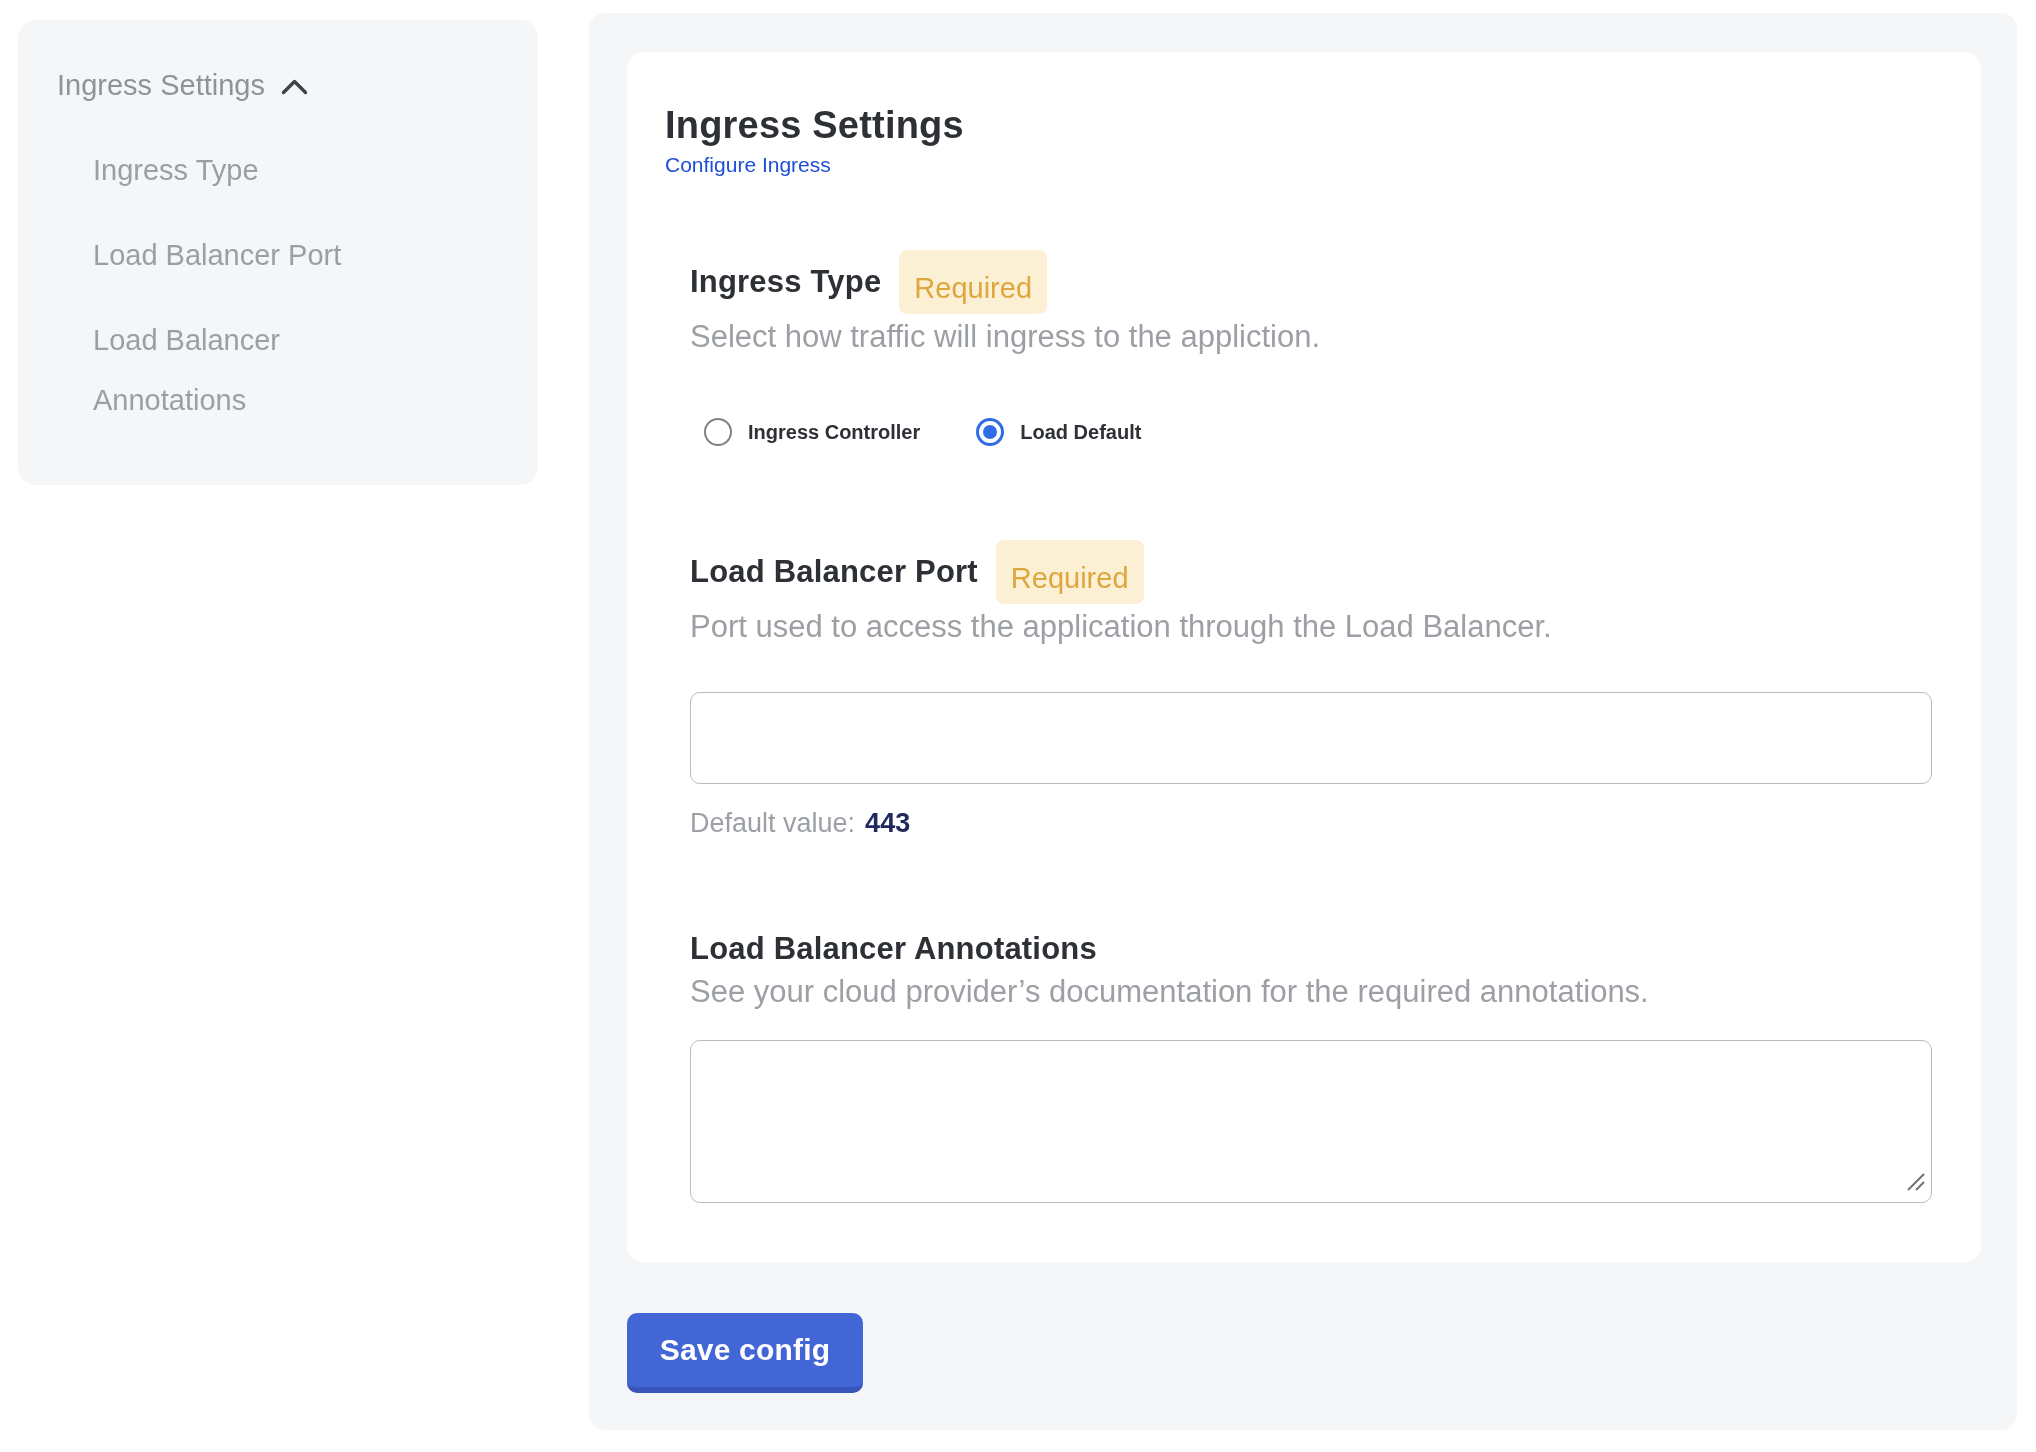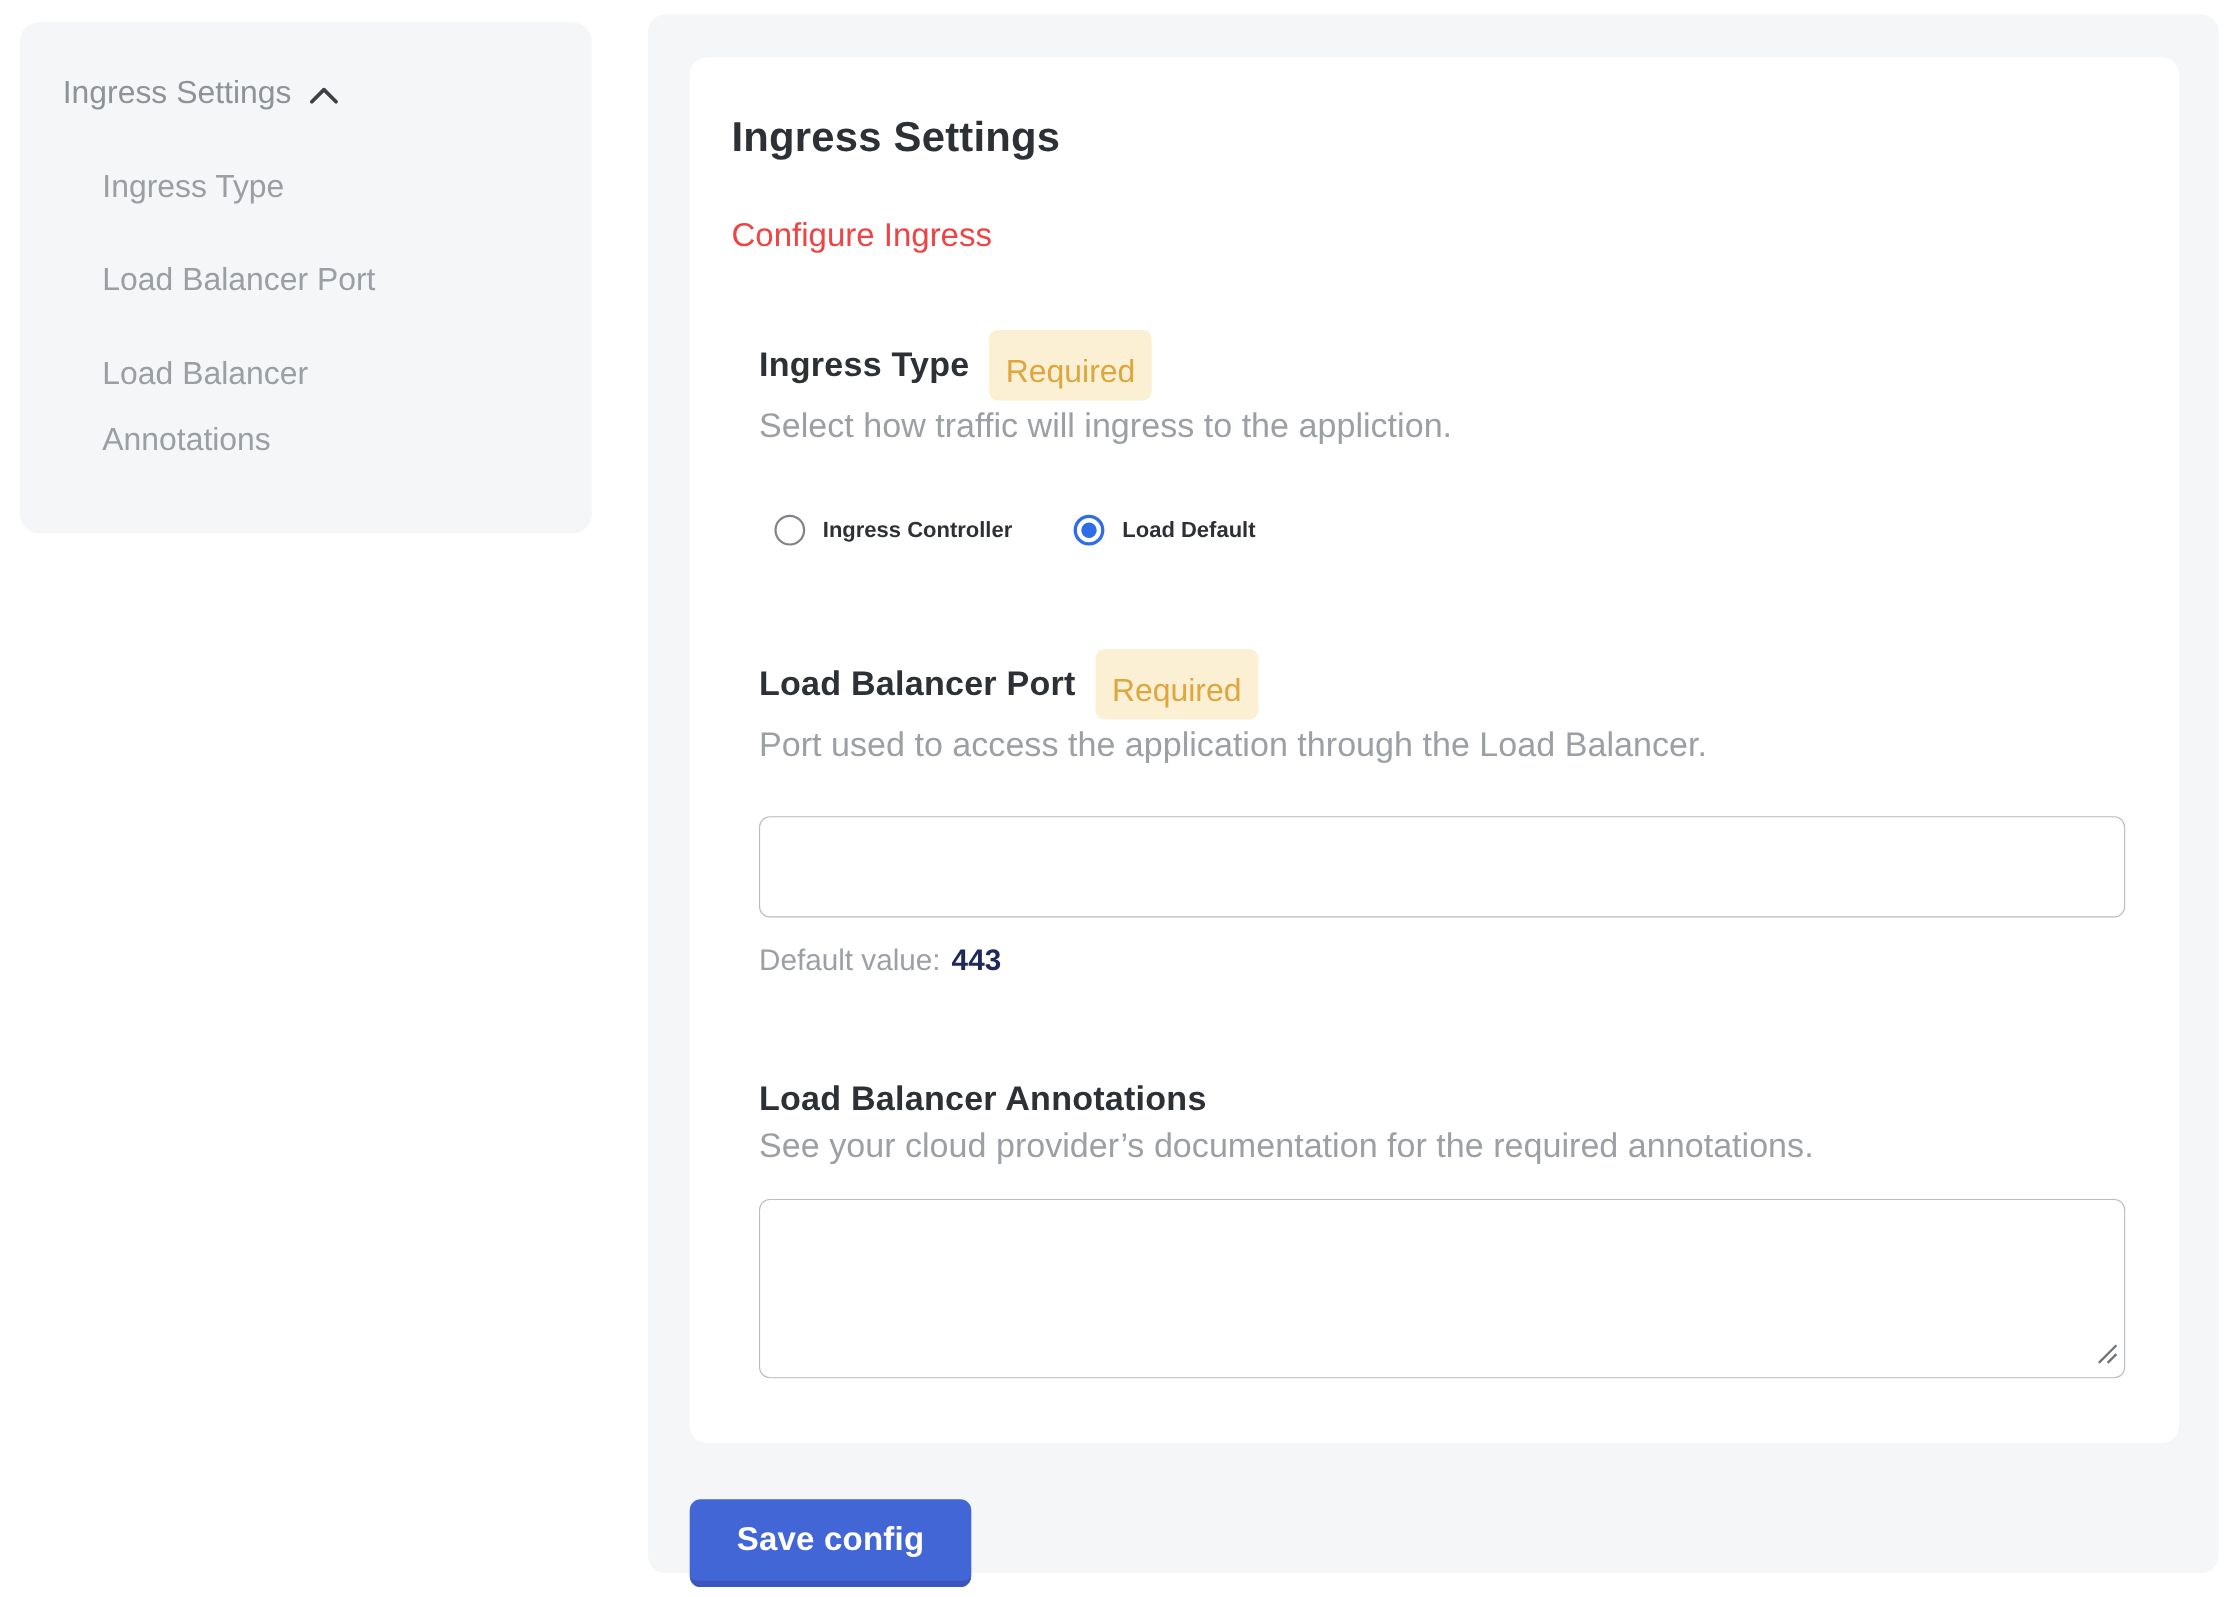--- a/index.html
+++ b/index.html
@@ -33,21 +33,21 @@
   }
   .card{
     width:1354px;box-sizing:border-box;background:#ffffff;border-radius:16px;
     padding:50px 49px 59px 38px;
   }
   .card h1{
     margin:0;font-size:38px;line-height:46px;font-weight:700;color:#2D3035;
     letter-spacing:.2px;
   }
   .card-subtitle{
-    margin-top:50px;font-size:30px;line-height:34px;color:#ef4444;
+    font-size:21px;line-height:34px;color:#1d4ed8;
   }
   .field-section{margin-left:25px;}
   .sec-1{margin-top:68px;}
   .sec-2{margin-top:88px;}
   .sec-3{margin-top:89px;}
   .field-heading-row{display:flex;align-items:center;line-height:40px;}
   .field-label{
     font-size:31px;font-weight:700;color:#2D3035;letter-spacing:.2px;
   }
   .required-badge{
@@ -89,21 +89,21 @@
   .text-area{
     display:block;width:100%;box-sizing:border-box;height:163px;
     border:1.5px solid #B8BCC2;border-radius:10px;background:#fff;outline:none;
     resize:none;font-size:29px;padding:18px 24px;color:#2D3035;
     font-family:"Liberation Sans","DejaVu Sans",sans-serif;
   }
   .resize-corner{position:absolute;right:5px;bottom:6px;pointer-events:none;}
   
   .save-btn{
     margin-top:51px;display:inline-block;border:none;cursor:pointer;
-    width:256px;height:80px;box-sizing:border-box;
+    width:236px;height:80px;box-sizing:border-box;
     background:#4366D6;border-bottom:6px solid #3A56BB;border-radius:10px;
     color:#ffffff;font-size:30px;font-weight:700;letter-spacing:.2px;
     font-family:"Liberation Sans","DejaVu Sans",sans-serif;
   }
 </style>
 </head>
 <body>
 
 <nav class="sidebar">
   <div class="sidebar-title-row">

